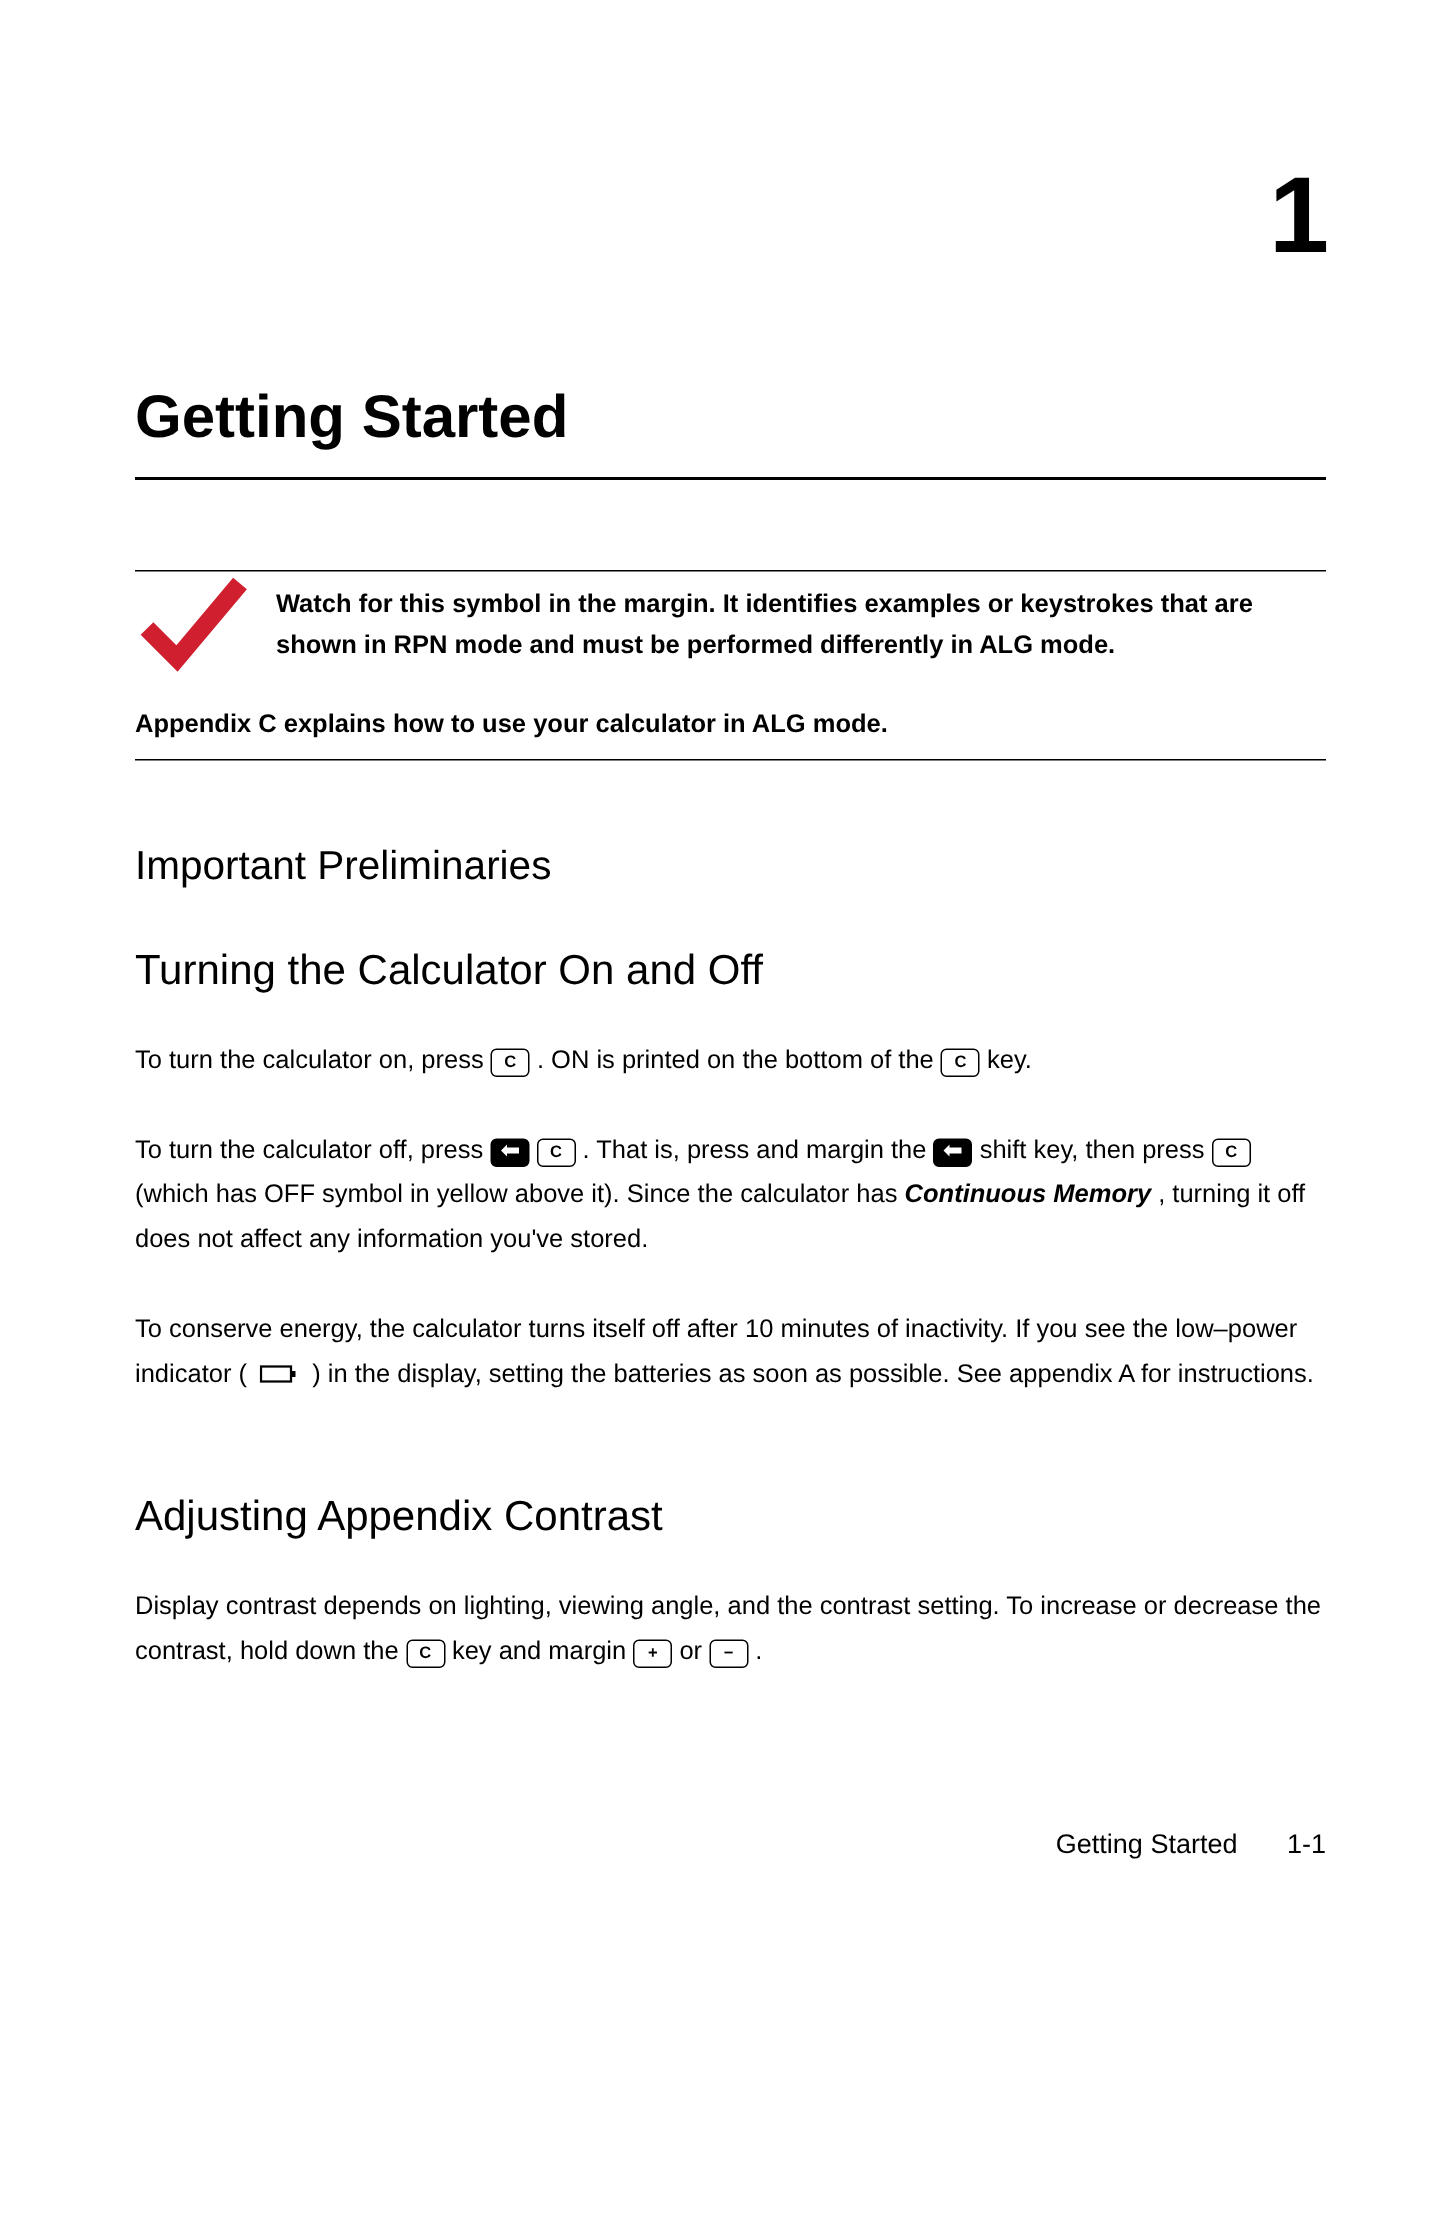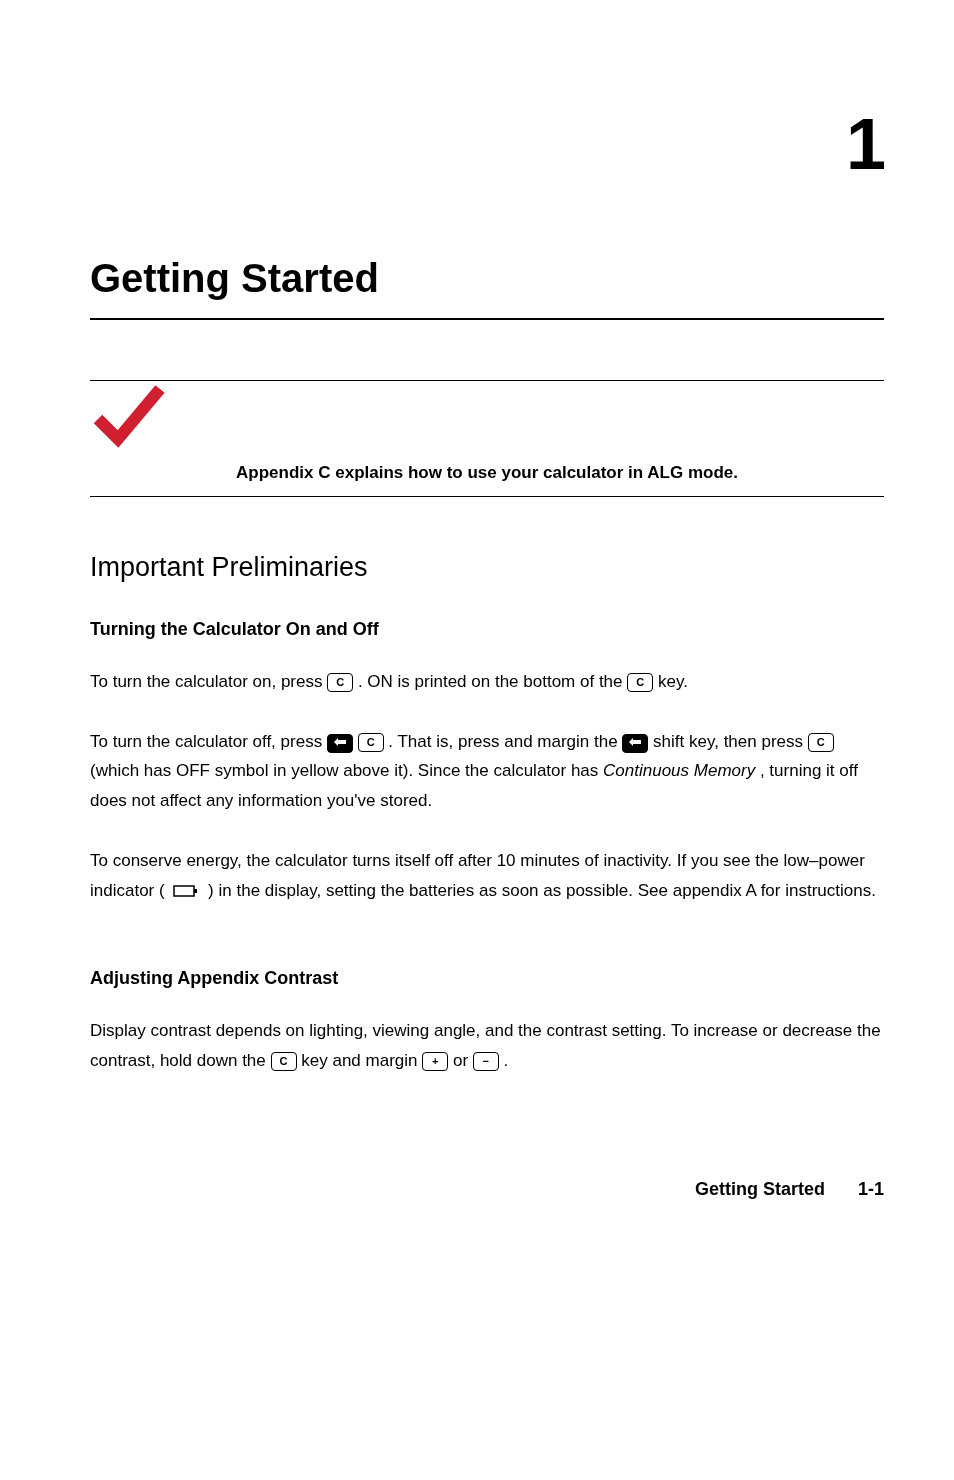--- a/index.html
+++ b/index.html
@@ -38,40 +38,40 @@
     .callout-flex {
       display: flex;
       align-items: flex-start;
       gap: 18px;
     }
     .checkmark {
       flex-shrink: 0;
       margin-top: -6px;
     }
     .callout-line2 {
-      margin-top: 2px;
-      text-align: center;
+      margin-top: 12px;
     }
     h2 {
       font-size: 27px;
       font-weight: normal;
       margin: 0 0 28px 0;
     }
     h3 {
-      font-size: 18px;
-      font-weight: bold;
+      font-size: 28px;
+      font-weight: normal;
       margin: 0 0 24px 0;
     }
     p {
       font-size: 17px;
       line-height: 1.75;
       margin: 12px 0 30px 0;
     }
     .italic {
       font-style: italic;
+      font-weight: bold;
     }
     .key {
       display: inline-block;
       border: 1.5px solid #000;
       border-radius: 4px;
       min-width: 18px;
       height: 17px;
       line-height: 16px;
       text-align: center;
       font-size: 11px;
@@ -98,21 +98,21 @@
     .key-shift svg {
       vertical-align: -1px;
     }
     .battery-icon {
       display: inline-block;
       vertical-align: -2px;
       margin: 0 4px;
     }
     .footer {
       text-align: right;
-      font-weight: bold;
+      font-weight: normal;
       font-size: 18px;
       margin-top: 100px;
     }
     .footer-page {
       margin-left: 28px;
     }
     .section-gap {
       height: 28px;
     }
   </style>
@@ -123,20 +123,21 @@
 
 <div class="chapter-title">Getting Started</div>
 
 <div class="callout-box">
   <div class="callout-flex">
     <span class="checkmark">
       <svg width="76" height="66" viewBox="0 0 76 66">
         <path d="M 8 36 L 28 56 L 70 6" stroke="#d02030" stroke-width="12" fill="none" stroke-linecap="butt" stroke-linejoin="miter"></path>
       </svg>
     </span>
+    <span>Watch for this symbol in the margin. It identifies examples or keystrokes that are shown in RPN mode and must be performed differently in ALG mode.</span>
   </div>
   <div class="callout-line2">Appendix C explains how to use your calculator in ALG mode.</div>
 </div>
 
 <h2>Important Preliminaries</h2>
 
 <h3>Turning the Calculator On and Off</h3>
 
 <p>
   <span>To turn the calculator on, press </span>

